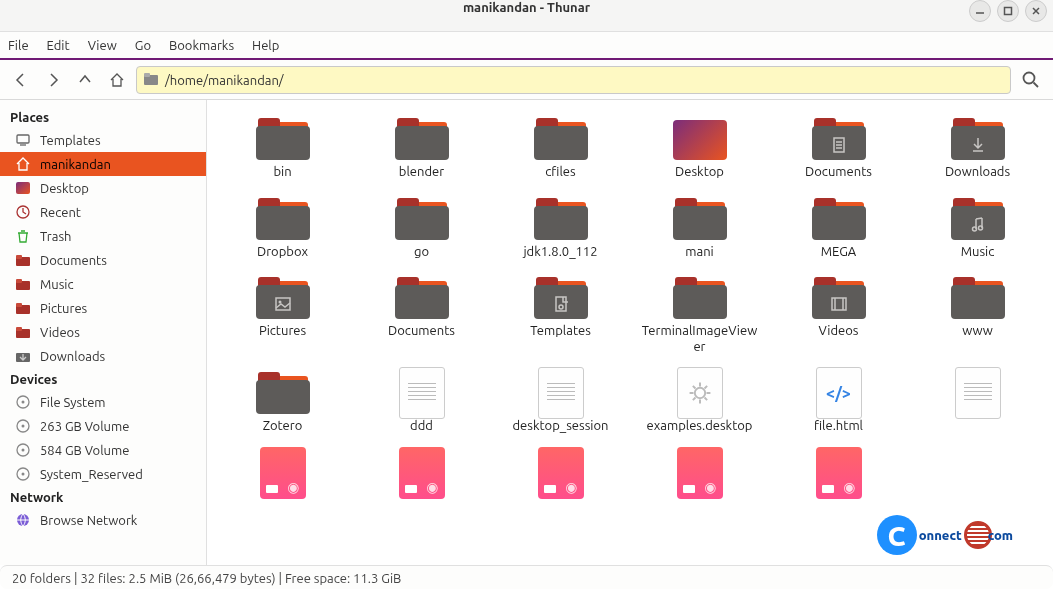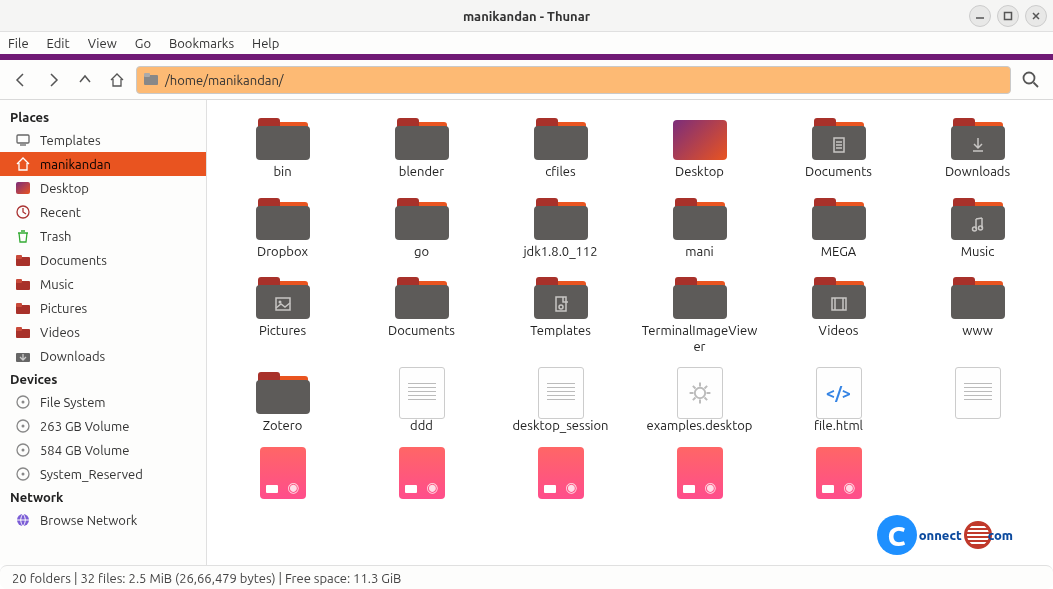--- a/index.html
+++ b/index.html
@@ -1,33 +1,33 @@
 <!DOCTYPE html>
 <html><head>
 <meta charset="utf-8">
 <style>
 * { margin: 0; padding: 0; box-sizing: border-box; font-family: Ubuntu, "Segoe UI", sans-serif; font-size: 13px; }
 body { width: 1053px; height: 589px; background: #fff; display: flex; flex-direction: column; overflow: hidden; }
 
 
-.titlebar { height: 32px; background: #f5f5f4; border-bottom: 1px solid #e0e0e0; display: flex; align-items: center; position: relative; }
+.titlebar { height: 32px; background: #f5f5f4; border-bottom: 1px solid #e0e0e0; display: flex; align-items: flex-start; position: relative; }
 .titlebar-title { flex: 1; text-align: center; font-weight: 600; color: #333; }
 .window-controls { position: absolute; right: 6px; display: flex; gap: 6px; }
 .win-btn { width: 22px; height: 22px; border-radius: 50%; background: #e8e8e7; border: 1px solid #ccc; display: flex; align-items: center; justify-content: center; cursor: pointer; color: #555; }
 .win-btn svg { width: 10px; height: 10px; }
 
 
-.menubar { height: 28px; background: #fdfdfc; display: flex; align-items: center; padding: 0 8px; gap: 18px; border-bottom: 6px solid #701a75; }
+.menubar { height: 28px; background: #fdfdfc; display: flex; align-items: center; padding: 0 8px; gap: 18px; border-bottom: 2px solid #701a75; }
 .menubar span { color: #333; cursor: pointer; }
 
 
 .toolbar { height: 40px; background: #fdfdfc; display: flex; align-items: center; padding: 4px 8px; gap: 6px; border-bottom: 1px solid #d9d9d9; }
 .nav-btn { width: 26px; height: 26px; display: flex; align-items: center; justify-content: center; color: #555; cursor: pointer; border-radius: 3px; }
 .nav-btn svg { width: 16px; height: 16px; }
-.pathbar { flex: 1; height: 28px; border: 1px solid #c9c9c9; border-radius: 4px; display: flex; align-items: center; background: #fdba74; padding: 0 6px; gap: 6px; }
+.pathbar { flex: 1; height: 28px; border: 1px solid #c9c9c9; border-radius: 4px; display: flex; align-items: center; background: #fef9c3; padding: 0 6px; gap: 6px; }
 .pathbar .folder-icon svg { width: 16px; height: 16px; }
 .pathbar .path { color: #333; }
 .search-btn { width: 28px; height: 28px; display: flex; align-items: center; justify-content: center; cursor: pointer; }
 
 
 .main { flex: 1; display: flex; min-height: 0; }
 
 
 .sidebar { width: 207px; background: #fdfdfc; border-right: 1px solid #e0e0e0; overflow-y: auto; padding: 6px 0; }
 .side-header { font-weight: 700; color: #222; padding: 4px 10px; }

